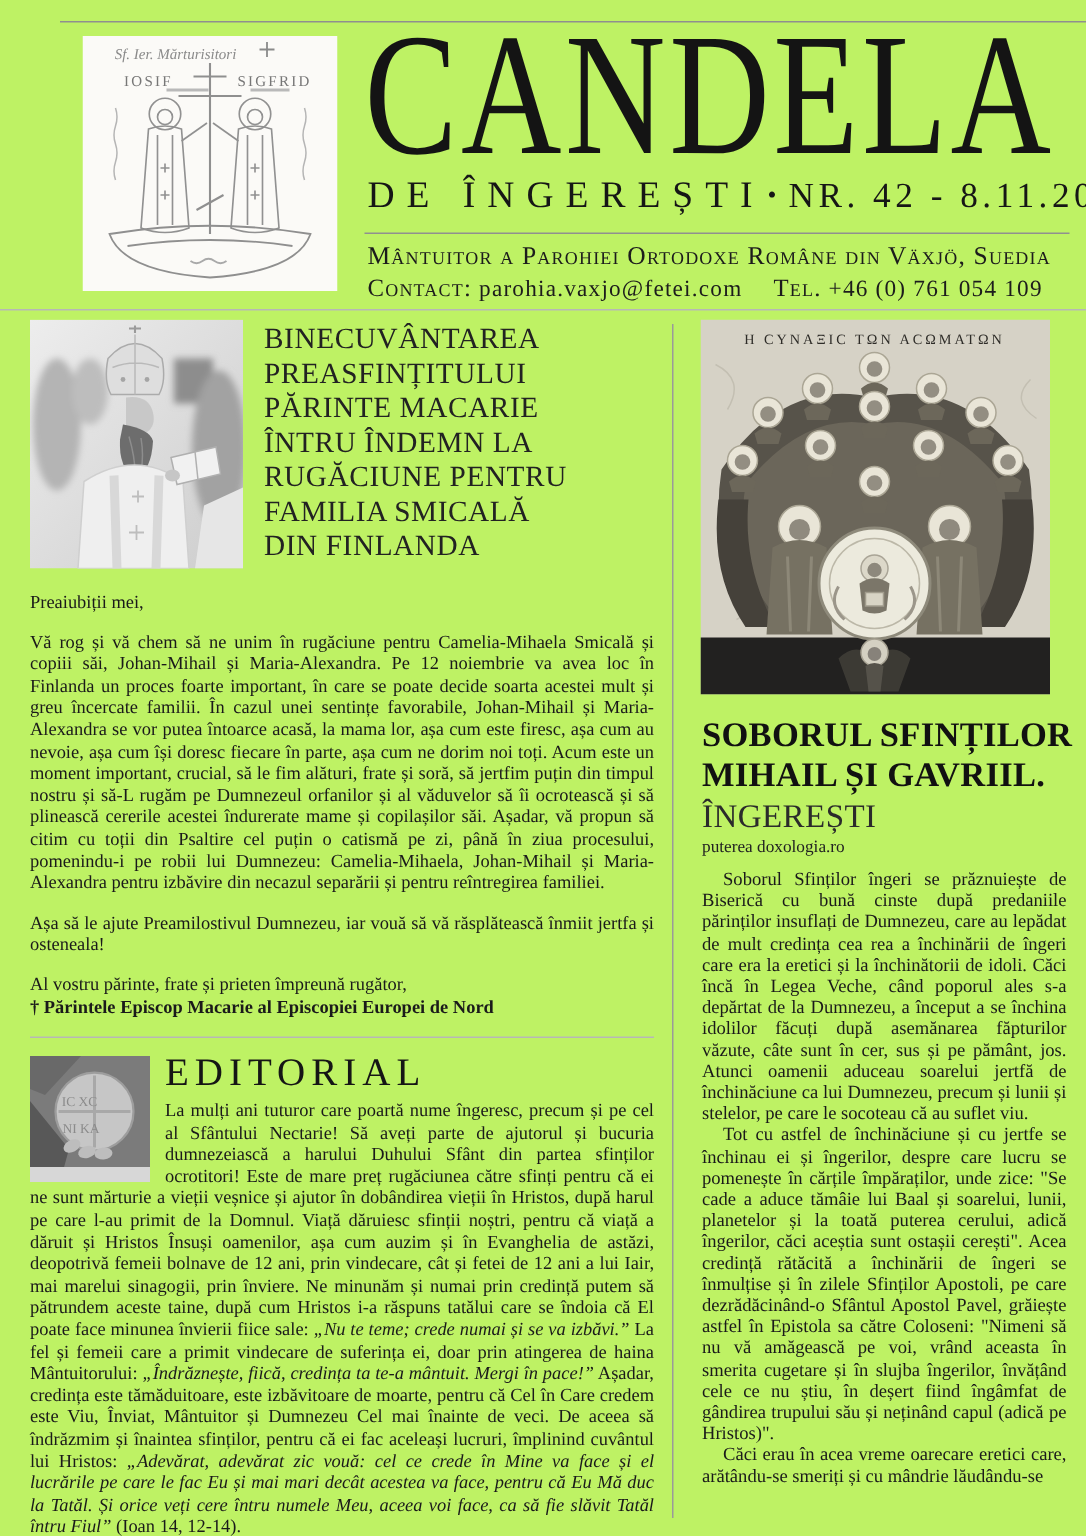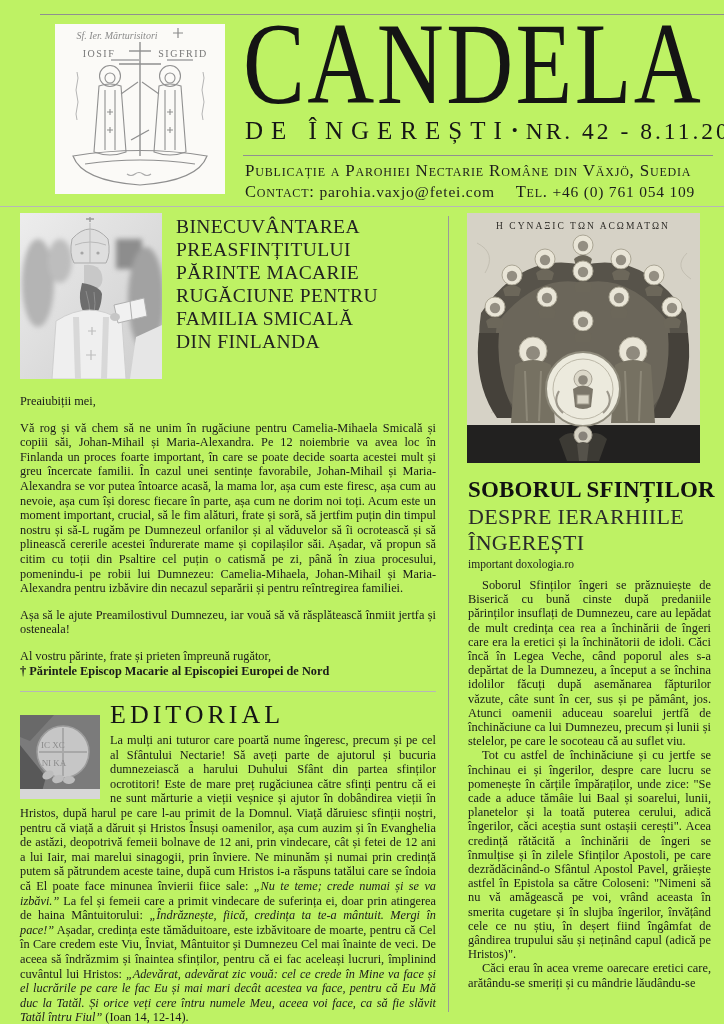--- a/index.html
+++ b/index.html
@@ -33,21 +33,21 @@
   .bishop-photo{float:left;width:142px;height:166px;margin:0 14px 4px 0;}
   .l-title{padding-top:2px;font-size:19.5px;line-height:23px;letter-spacing:0.4px;color:#222;}
   .left-col p{margin:0;font-size:12.3px;line-height:14.6px;text-align:justify;hyphens:auto;}
   .salutation{margin-top:11px !important;text-align:left !important;}
   .body-p{margin-top:12px !important;}
   .closing{margin-top:12px !important;}
   .sig-line{margin-top:12px !important;text-align:left !important;}
   .sig-name{font-weight:bold;text-align:center;}
   .section-rule{border-top:1px solid #b7b7b7;margin-top:13px;}
   .edit{margin-top:8px;}
-  .edit-icon{float:left;width:80px;height:84px;margin:15px 10px 1px 0;}
+  .edit-icon{float:left;width:80px;height:84px;margin:4px 10px 1px 0;}
   .edit-h{margin:0 0 3px 0;font-size:26px;font-weight:normal;letter-spacing:4px;color:#151515;line-height:30px;}
   .edit-body{font-size:12.3px;line-height:14.6px;text-align:justify;hyphens:auto;}
   .it{font-style:italic;}
   
   .synaxis{display:block;width:233px;height:250px;margin-left:5px;}
   .r-title{margin:13px 0 0 6px;font-size:23px;font-weight:bold;line-height:27px;letter-spacing:0.2px;color:#111;}
   .r-title-light{margin:1px 0 0 6px;font-size:22px;font-weight:normal;line-height:26px;color:#2b2b2b;letter-spacing:0.3px;}
   .r-credit{margin:2px 0 0 6px;font-size:11.5px;color:#222;}
   .r-body{margin:8px 0 0 6px;width:243px;}
   .r-body p{margin:0;font-size:12.4px;line-height:14.2px;text-align:justify;text-indent:14px;hyphens:auto;}
@@ -104,21 +104,21 @@
       </g>
     </svg>
   </div>
 
   <div class="mast">
     <div class="mast-title">CANDELA</div>
     <div class="mast-sub">
       <span class="sub1">DE ÎNGEREȘTI</span><span class="dot">•</span><span class="issue">NR. 42 - 8.11.2020</span>
     </div>
     <div class="mast-rule"></div>
-    <div class="mast-pub">Publicație a Parohiei Nectarie Române din Växjö, Suedia</div>
+    <div class="mast-pub">Mântuitor a Parohiei Ortodoxe Române din Växjö, Suedia</div>
     <div class="mast-contact">
       <span class="sc">Contact:</span>
       <span>parohia.vaxjo@fetei.com</span>
       <span class="sc tel">Tel.</span>
       <span>+46 (0) 761 054 109</span>
     </div>
   </div>
 
   <div class="header-rule"></div>
   <div class="col-divider"></div>
@@ -164,20 +164,21 @@
           <path d="M110,88 L112,107" stroke="#b0b0b0" fill="none"></path>
           <ellipse cx="95" cy="104" rx="5" ry="4" fill="#c6c6c6"></ellipse>
 
           <path d="M116,124 L142,112 L142,166 L110,166 Z" fill="#e6e6e6"></path>
         </svg>
       </div>
       <div class="l-title">
         <div>BINECUVÂNTAREA</div>
         <div>PREASFINȚITULUI</div>
         <div>PĂRINTE MACARIE</div>
+        <div>ÎNTRU ÎNDEMN LA</div>
         <div>RUGĂCIUNE PENTRU</div>
         <div>FAMILIA SMICALĂ</div>
         <div>DIN FINLANDA</div>
       </div>
     </div>
 
     <p class="salutation">Preaiubiții mei,</p>
     <p class="body-p">Vă rog și vă chem să ne unim în rugăciune pentru Camelia-Mihaela Smicală și copiii săi, Johan-Mihail și Maria-Alexandra. Pe 12 noiembrie va avea loc în Finlanda un proces foarte important, în care se poate decide soarta acestei mult și greu încercate familii. În cazul unei sentințe  favorabile, Johan-Mihail și Maria-Alexandra se vor putea întoarce acasă, la mama lor, așa cum este firesc, așa cum au nevoie, așa cum își doresc fiecare în parte, așa cum ne dorim noi toți. Acum este un moment important, crucial, să le fim alături, frate și soră, să jertfim puțin din timpul nostru și să-L rugăm pe Dumnezeul orfanilor și al văduvelor să îi ocrotească și să plinească cererile acestei îndurerate mame și copilașilor săi. Așadar, vă propun să citim cu toții din Psaltire cel puțin o catismă pe zi, până în ziua procesului, pomenindu-i pe robii lui Dumnezeu: Camelia-Mihaela, Johan-Mihail și Maria-Alexandra pentru izbăvire din necazul separării și pentru reîntregirea familiei.</p>
     <p class="closing">Așa să le ajute Preamilostivul Dumnezeu, iar vouă să vă răsplătească înmiit jertfa și osteneala!</p>
     <p class="sig-line">Al vostru părinte, frate și prieten împreună rugător,</p>
@@ -269,26 +270,26 @@
           <path d="M92,226 Q104,214 116,226 Q128,214 140,226 L132,248 L100,248 Z" fill="#3c3a34"></path>
           <circle cx="116" cy="222" r="9" fill="#d4d0c2" stroke="#a49f90"></circle>
           <circle cx="116" cy="223" r="4.6" fill="#87827a"></circle>
           <path d="M110,231 Q116,227 122,231 L120,248 L112,248 Z" fill="#55524a"></path>
         </g>
       </svg>
     </div>
 
     <div class="r-title">
       <div>SOBORUL SFINȚILOR</div>
+      <div>MIHAIL ȘI GAVRIIL.</div>
     </div>
     <div class="r-title-light">
-      <div>DESPRE IERARHIILE</div>
       <div>ÎNGEREȘTI</div>
     </div>
-    <div class="r-credit">important doxologia.ro</div>
+    <div class="r-credit">puterea doxologia.ro</div>
 
     <div class="r-body">
       <p>Soborul Sfinților îngeri se prăznuiește de Biserică cu bună cinste după predaniile părinților insuflați de Dumnezeu, care au lepădat de mult credința cea rea a închinării de îngeri care era la eretici și la închinătorii de idoli. Căci încă în Legea Veche, când poporul ales s-a depărtat de la Dumnezeu, a început a se închina idolilor făcuți după asemănarea făpturilor văzute, câte sunt în cer, sus și pe pământ, jos. Atunci oamenii aduceau soarelui jertfă de închinăciune ca lui Dumnezeu, precum și lunii și stelelor, pe care le socoteau că au suflet viu.</p>
       <p>Tot cu astfel de închinăciune și cu jertfe se închinau ei și îngerilor, despre care lucru se pomenește în cărțile împăraților, unde zice: "Se cade a aduce tămâie lui Baal și soarelui, lunii, planetelor și la toată puterea cerului, adică îngerilor, căci aceștia sunt ostașii cerești". Acea credință rătăcită a închinării de îngeri se înmulțise și în zilele Sfinților Apostoli, pe care dezrădăcinând-o Sfântul Apostol Pavel, grăiește astfel în Epistola sa către Coloseni: "Nimeni să nu vă amăgească pe voi, vrând aceasta în smerita cugetare și în slujba îngerilor, învățând cele ce nu știu, în deșert fiind îngâmfat de gândirea trupului său și neținând capul (adică pe Hristos)".</p>
       <p>Căci erau în acea vreme oarecare eretici care, arătându-se smeriți și cu mândrie lăudându-se</p>
     </div>
   </div>
 
 </div>
 

